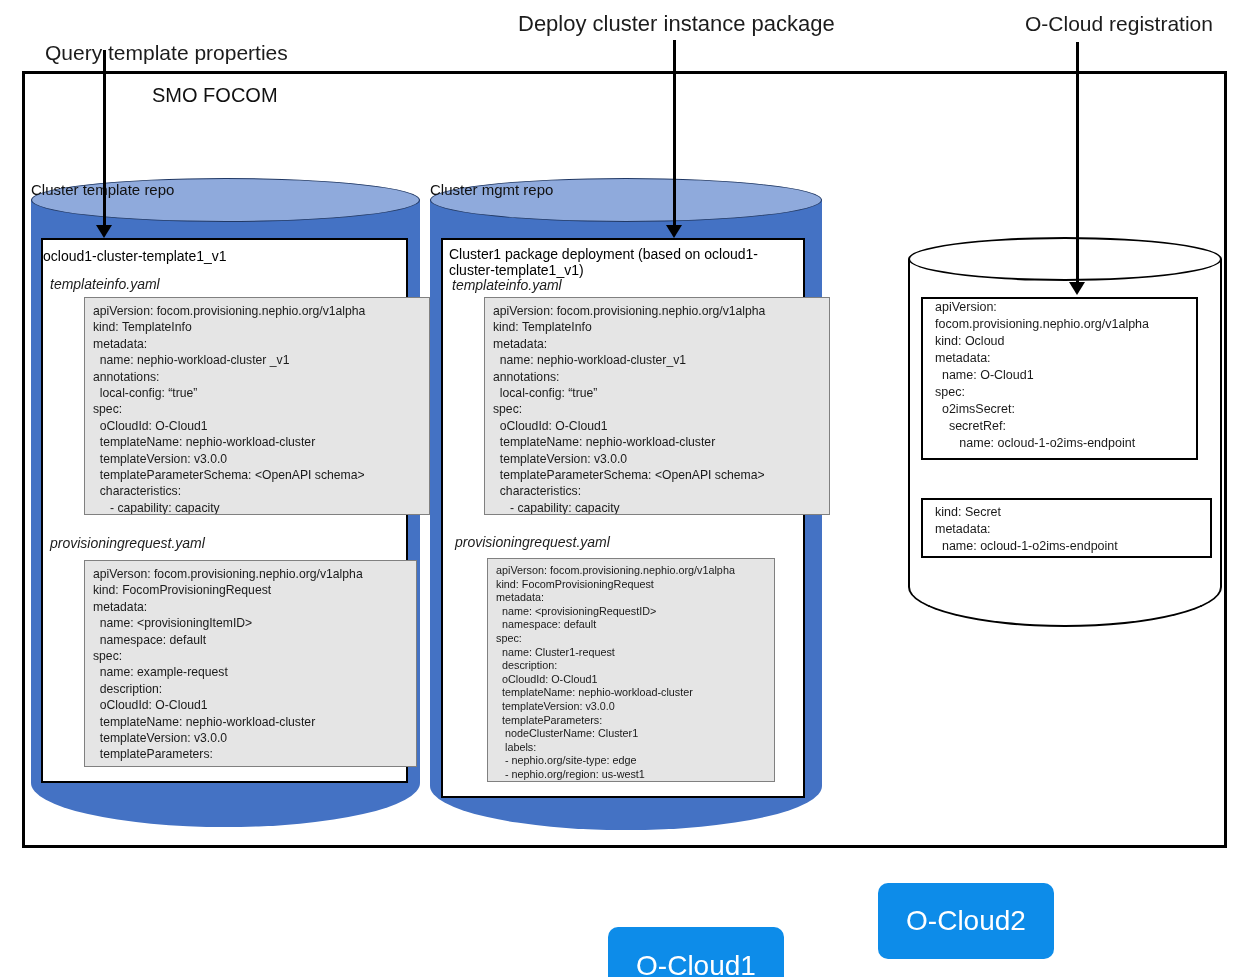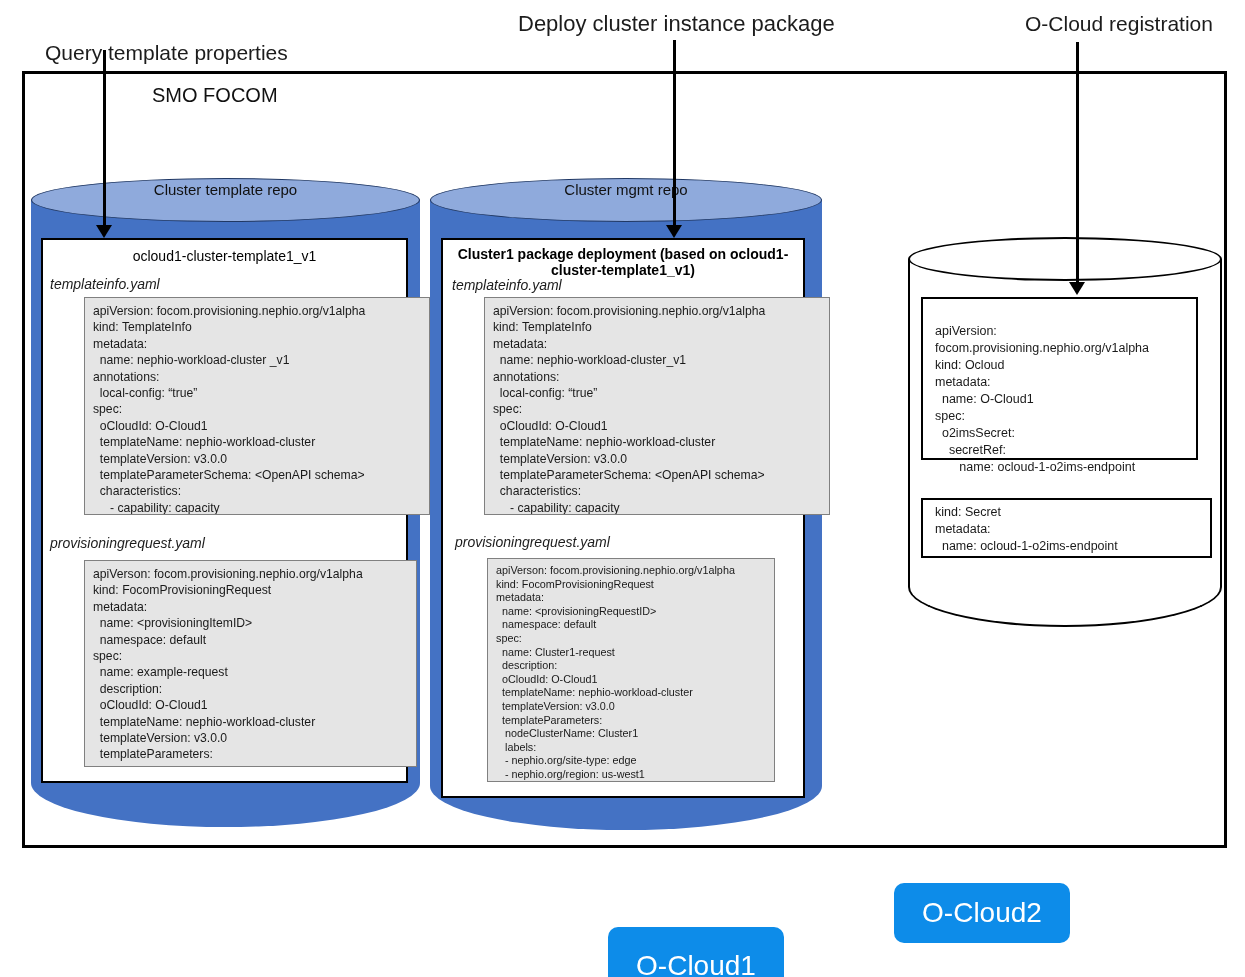--- a/index.html
+++ b/index.html
@@ -12,40 +12,40 @@
   .ahead { position:absolute; width:0; height:0; border-left:8px solid transparent;
            border-right:8px solid transparent; border-top:13px solid #000; z-index:10; }
   #outer-box { position:absolute; left:22px; top:71px; width:1205px; height:777px;
                border:3px solid #000; box-sizing:border-box; background:#fff; }
   #smo-title { position:absolute; left:152px; top:84px; font-size:20px; color:#111; }
 
   .cyl-body { position:absolute; background:#4472C4; z-index:1;
               border-radius:0 0 50% 50% / 0 0 44px 44px; }
   .cyl-top  { position:absolute; background:#8FAADC; border:1.5px solid #203864;
               border-radius:50%; box-sizing:border-box; z-index:2; }
-  .cyl-label{ position:absolute; text-align:center; font-size:15px; color:#111; z-index:3; }
+  .cyl-label{ position:absolute; font-size:15px; color:#111; z-index:3; }
 
   .pkg-box { position:absolute; background:#fff; border:2.5px solid #000;
              box-sizing:border-box; z-index:4; }
-  .pkg-title { position:absolute; width:100%; text-align:center; font-size:14px; color:#000; }
+  .pkg-title { position:absolute; width:100%; text-align:left; font-size:14px; color:#000; }
   .file-label { position:absolute; font-size:14px; color:#1c1c1c; z-index:5;font-style:italic; }
   .yaml-box { position:absolute; background:#e5e5e5; border:1px solid #808080;
               box-sizing:border-box; z-index:5; padding:5px 8px; overflow:hidden;margin-left:32px; }
   .yaml-box pre { margin:0; font-family:"Liberation Sans", sans-serif;
                   font-size:12.2px; line-height:16.4px; white-space:pre; }
   .yaml-small pre { font-size:10.8px; line-height:13.6px; }
 
   .etcd-body { position:absolute; left:908px; top:259px; width:314px; height:368px;
                background:#fff; border:2px solid #000; border-top:none;
                box-sizing:border-box; border-radius:0 0 50% 50% / 0 0 40px 40px; z-index:1; }
   .etcd-top  { position:absolute; left:908px; top:237px; width:314px; height:44px;
                background:#fff; border:2px solid #000; border-radius:50%;
                box-sizing:border-box; z-index:2; }
   .etcd-box { position:absolute; background:#fff; border:2px solid #000;
-              box-sizing:border-box; z-index:5; padding:24px 12px; }
+              box-sizing:border-box; z-index:5; padding:0 12px; }
   .etcd-box pre { margin:0; font-family:"Liberation Sans", sans-serif;
                   font-size:12.5px; line-height:17px; white-space:pre; }
 
   .cloud-btn { position:absolute; background:#0D8CE9; color:#fff; border:none;
                border-radius:10px; font-size:28px; font-family:"Liberation Sans", sans-serif;
                display:flex; align-items:center; justify-content:center; cursor:pointer; }
 </style>
 </head>
 <body>
 
@@ -103,21 +103,21 @@
   templateName: nephio-workload-cluster
   templateVersion: v3.0.0
   templateParameters:</pre>
   </div>
 
   <div class="cyl-body" style="left:430px; top:200px; width:392px; height:630px;"></div>
   <div class="cyl-top" style="left:430px; top:178px; width:392px; height:44px;"></div>
   <div class="cyl-label" style="left:430px; top:181px; width:392px;">Cluster mgmt repo</div>
 
   <div class="pkg-box" style="left:441px; top:238px; width:364px; height:560px;">
-    <div class="pkg-title" style="top:6px; padding:0 6px; box-sizing:border-box;font-weight:bold;">Cluster1 package deployment (based on ocloud1-cluster-template1_v1)</div>
+    <div class="pkg-title" style="top:6px; padding:0 6px; box-sizing:border-box;">Cluster1 package deployment (based on ocloud1-cluster-template1_v1)</div>
   </div>
   <div class="file-label" style="left:452px; top:277px;">templateinfo.yaml</div>
   <div class="yaml-box" style="left:452px; top:297px; width:346px; height:218px;">
     <pre>apiVersion: focom.provisioning.nephio.org/v1alpha
 kind: TemplateInfo
 metadata:
   name: nephio-workload-cluster_v1
 annotations:
   local-config: “true”
 spec:
@@ -163,15 +163,15 @@
     secretRef:
        name: ocloud-1-o2ims-endpoint</pre>
   </div>
   <div class="etcd-box" style="left:921px; top:498px; width:291px; height:60px; padding:4px 12px;">
     <pre>kind: Secret
 metadata:
   name: ocloud-1-o2ims-endpoint</pre>
   </div>
 
   <button class="cloud-btn" style="left:608px; top:886px; width:176px; height:78px;margin-top:41px;">O-Cloud1</button>
-  <button class="cloud-btn" style="left:878px; top:883px; width:176px; height:60px;margin-left:16px;">O-Cloud2</button>
+  <button class="cloud-btn" style="left:878px; top:883px; width:176px; height:76px;">O-Cloud2</button>
 
 </div>
 
 </body></html>

